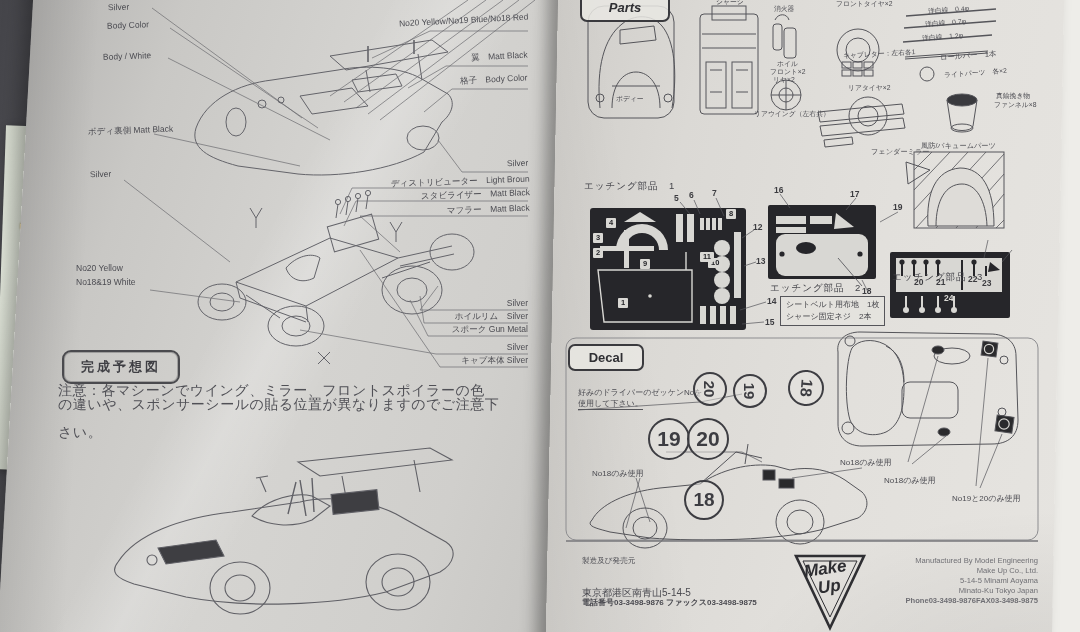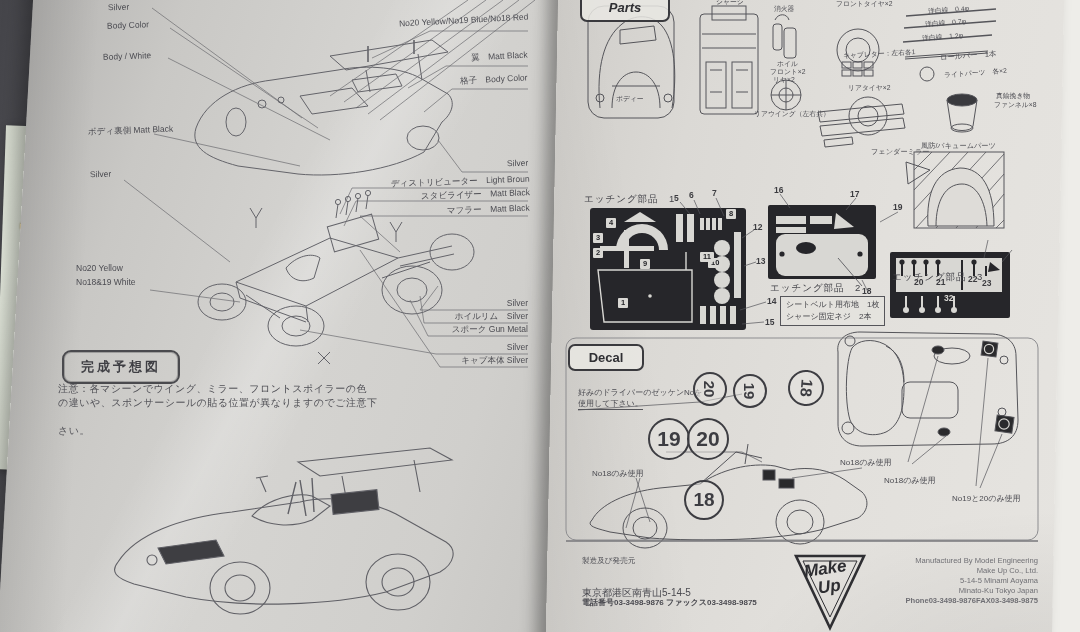--- a/index.html
+++ b/index.html
@@ -26,21 +26,21 @@
   .gold{position:absolute;width:9px;height:8px;border-radius:2px;background:#c09a3c;box-shadow:0 0 2px #8a6b20;}
   .lbl{position:absolute;font-size:8.5px;line-height:1.15;color:#4c4c52;white-space:nowrap;}
   .sm{font-size:6.8px;}
   .rt{text-align:right;}
   .hdrbox{position:absolute;border:2px solid #3a3a3e;border-radius:7px;background:rgba(233,231,227,.85);
     display:flex;align-items:center;justify-content:center;font-weight:bold;font-style:italic;
     font-size:13px;color:#2f2f33;}
   #preview-box{position:absolute;left:62px;top:350px;width:114px;height:30px;border:2px solid #4a4a4e;
     border-radius:9px;display:flex;align-items:center;justify-content:center;font-weight:bold;
     font-size:13px;letter-spacing:3px;color:#3f3f44;box-shadow:inset 0 0 0 1px rgba(74,74,78,.35);}
-  .note{position:absolute;font-size:10px;color:#505056;white-space:nowrap;letter-spacing:.5px;}
+  .note{position:absolute;font-size:14px;color:#505056;white-space:nowrap;letter-spacing:.5px;}
   .chip{position:absolute;background:#d9d8d4;color:#242428;font-size:7.5px;font-weight:bold;
     padding:0 3px;line-height:10px;border-radius:1px;}
   .co{position:absolute;font-size:8.5px;font-weight:bold;color:#3c3c40;}
   .etlbl{position:absolute;font-size:9.5px;color:#434349;letter-spacing:1px;white-space:nowrap;}
   .circ{position:absolute;border:2px solid #3d3d42;border-radius:50%;display:flex;align-items:center;
     justify-content:center;font-weight:bold;color:#3d3d42;background:rgba(230,228,224,.5);}
   .notebox{position:absolute;border:1px solid #55555a;padding:2px 5px;font-size:8px;color:#47474c;
     line-height:1.5;white-space:nowrap;background:rgba(230,228,224,.6);}
   .foot-ja{position:absolute;color:#4a4a50;white-space:nowrap;}
   .foot-en{position:absolute;color:#6f6f74;white-space:nowrap;text-align:right;font-size:7.6px;line-height:1.32;}
@@ -340,21 +340,21 @@
   <div class="lbl sm" style="left:925px;top:19px;transform:rotate(-4deg);">洋白線　0.7φ</div>
   <div class="lbl sm" style="left:922px;top:33px;transform:rotate(-4deg);">洋白線　1.2φ</div>
   <div class="lbl sm" style="left:940px;top:52px;transform:rotate(-4deg);font-size:7.4px;">ロールバー　1本</div>
   <div class="lbl sm" style="left:944px;top:69px;transform:rotate(-4deg);">ライトパーツ　各×2</div>
   <div class="lbl sm" style="left:996px;top:92px;">真鍮挽き物</div>
   <div class="lbl sm" style="left:994px;top:101px;">ファンネル×8</div>
   <div class="lbl sm" style="left:754px;top:110px;">リアウイング（左右共）</div>
   <div class="lbl sm" style="left:871px;top:148px;font-size:7.2px;">フェンダーミラー</div>
   <div class="lbl sm" style="left:921px;top:142px;font-size:7.2px;">風防/バキュームパーツ</div>
 
-  <div class="etlbl" style="left:584px;top:193px;">エッチング部品　1</div>
+  <div class="etlbl" style="left:584px;top:180px;">エッチング部品　1</div>
   <span class="chip" style="left:618px;top:298px;">1</span>
   <span class="chip" style="left:593px;top:248px;">2</span>
   <span class="chip" style="left:593px;top:233px;">3</span>
   <span class="chip" style="left:606px;top:218px;">4</span>
   <span class="co" style="left:674px;top:193px;">5</span>
   <span class="co" style="left:689px;top:190px;">6</span>
   <span class="co" style="left:712px;top:188px;">7</span>
   <span class="chip" style="left:726px;top:209px;">8</span>
   <span class="chip" style="left:640px;top:259px;">9</span>
   <span class="chip" style="left:676px;top:258px;margin-left:32px;">10</span>
@@ -368,21 +368,21 @@
   <span class="co" style="left:774px;top:185px;">16</span>
   <span class="co" style="left:850px;top:189px;">17</span>
   <span class="co" style="left:862px;top:286px;">18</span>
   <span class="co" style="left:893px;top:202px;">19</span>
 
   <div class="etlbl" style="left:892px;top:240px;margin-top:31px;">エッチング部品　3</div>
   <span class="co" style="left:914px;top:277px;">20</span>
   <span class="co" style="left:936px;top:277px;">21</span>
   <span class="co" style="left:968px;top:274px;">22</span>
   <span class="co" style="left:982px;top:230px;margin-top:48px;">23</span>
-  <span class="co" style="left:944px;top:293px;color:#d8d7d3;">32</span>
+  <span class="co" style="left:944px;top:293px;color:#d8d7d3;">24</span>
 
   <div class="notebox" style="left:780px;top:296px;">
     <div>シートベルト用布地　1枚</div>
     <div>シャーシ固定ネジ　2本</div>
   </div>
 
   <div class="hdrbox" style="left:568px;top:344px;width:72px;height:23px;font-style:normal;">Decal</div>
   <div class="lbl" style="left:578px;top:388px;font-size:8px;">好みのドライバーのゼッケンNoを</div>
   <div class="lbl" style="left:578px;top:399px;font-size:8px;border-bottom:1px solid #55555a;padding-bottom:1px;">使用して下さい。</div>
 

